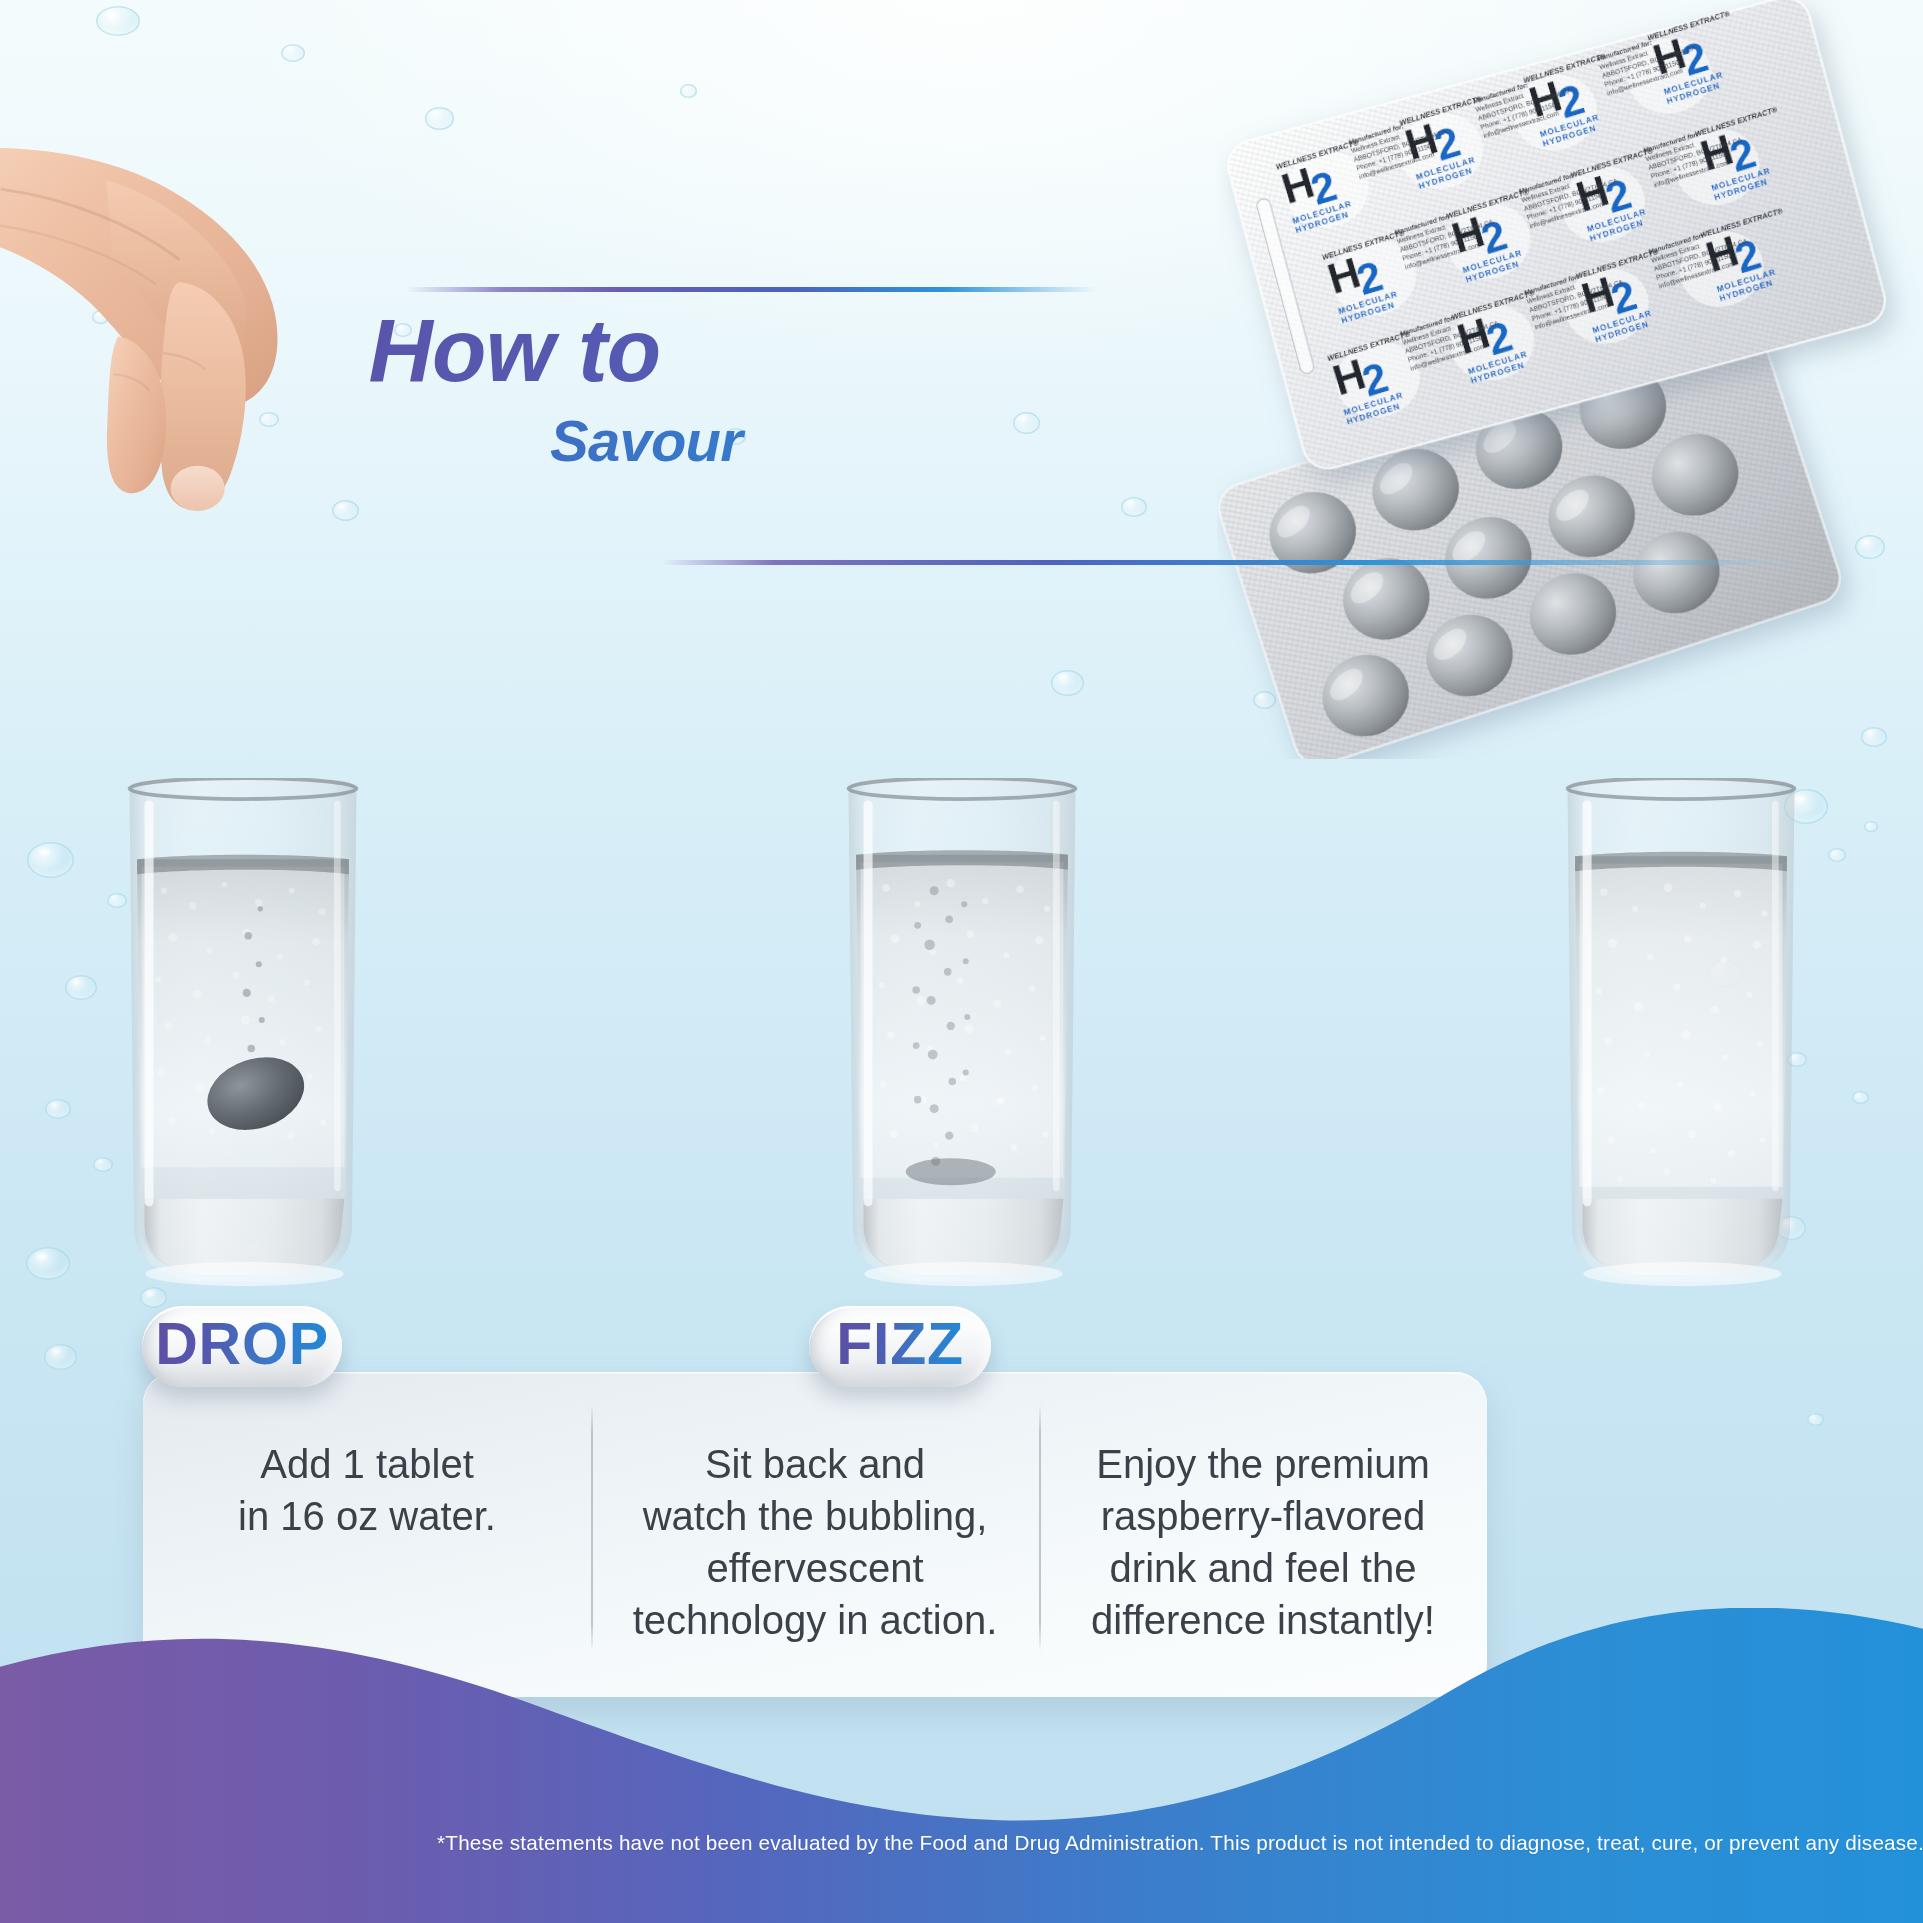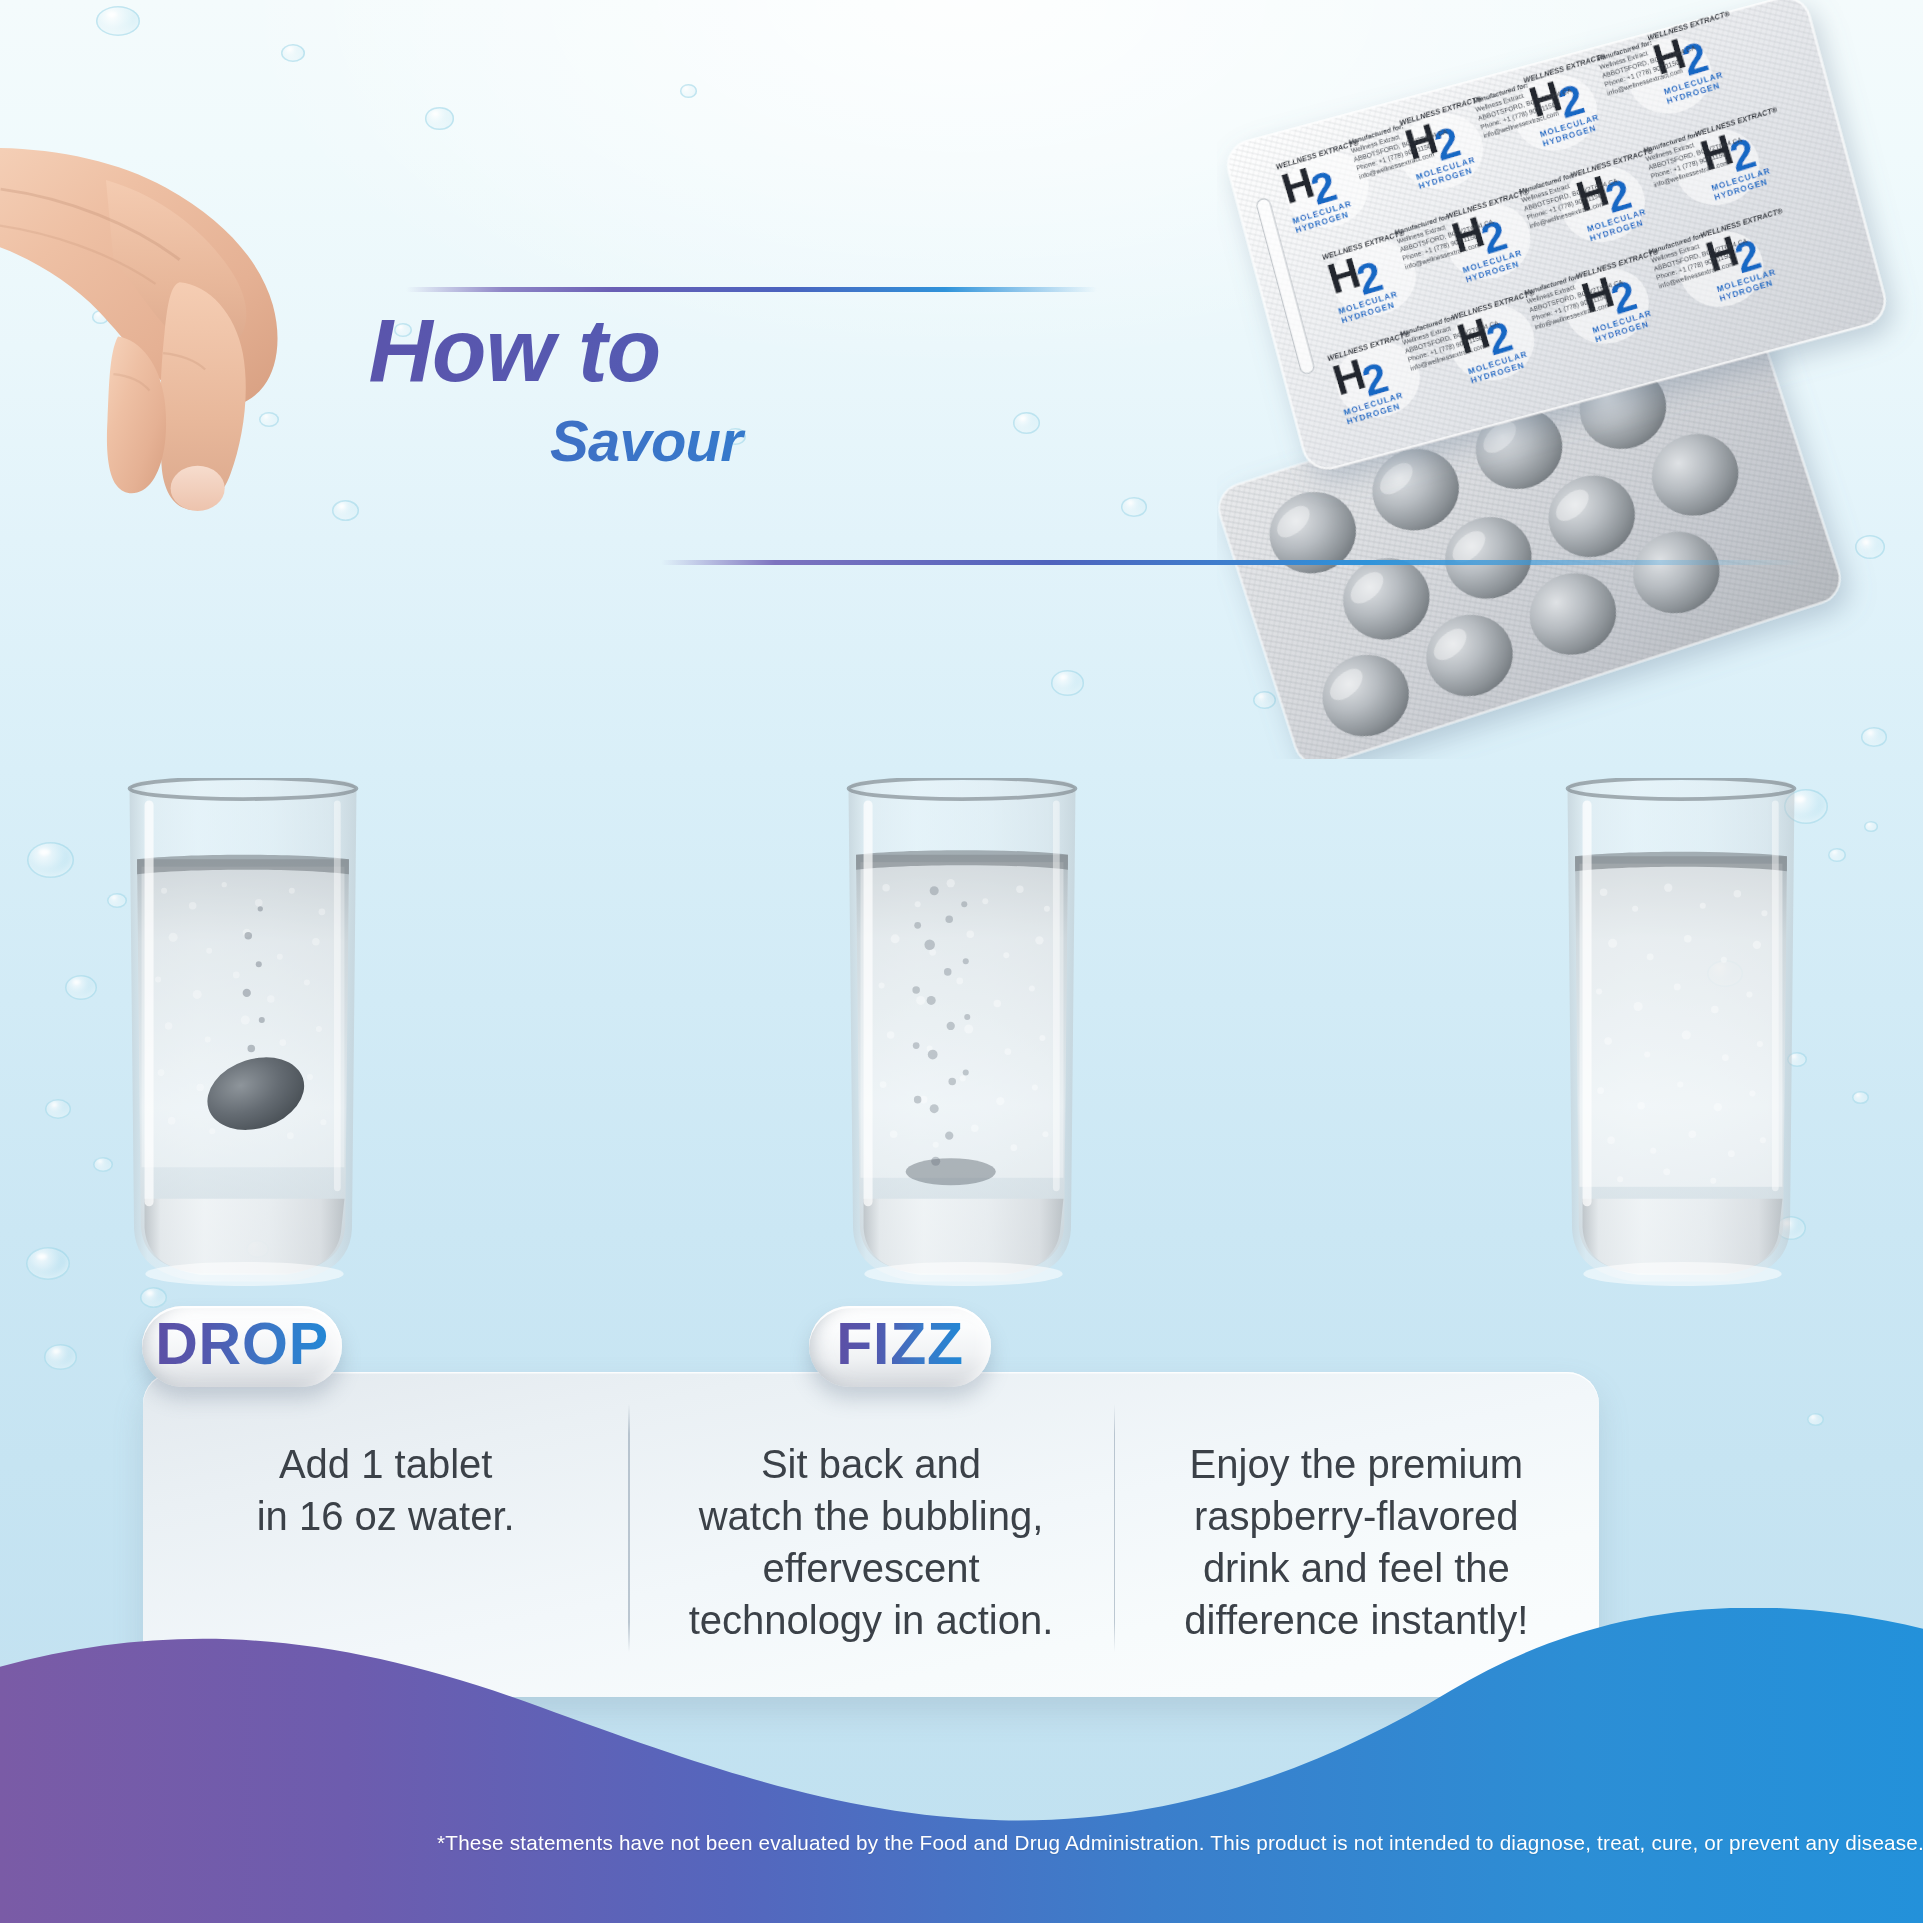--- a/index.html
+++ b/index.html
@@ -89,21 +89,21 @@
   }
   .pill span{
     font-weight:bold;font-size:59px;letter-spacing:0.8px;line-height:1;
     background:linear-gradient(94deg,#5d4fa5 0%,#5358ae 30%,#3a79c8 66%,#2188d6 100%);
     -webkit-background-clip:text;background-clip:text;color:transparent;
     transform:translateY(-2.3px);
   }
 
   
   .card{
-    position:absolute;left:143px;top:1372px;width:1456px;height:325px;border-radius:32px;
+    position:absolute;left:143px;top:1372px;width:1344px;height:325px;border-radius:32px;
     background:linear-gradient(168deg,#e3e9ee 0%,#eaf0f4 22%,#f2f7fa 52%,#f7fbfc 74%,#fbfdfe 100%);
     box-shadow:0 15px 30px rgba(112,135,155,.22), 0 1.5px 0 rgba(255,255,255,.85) inset;
     display:flex;z-index:4;
   }
   .col{
     flex:1;display:flex;align-items:flex-start;justify-content:center;
     padding-top:66px;position:relative;
   }
   .col + .col::before{
     content:"";position:absolute;left:0;top:32px;width:1.5px;height:248px;

